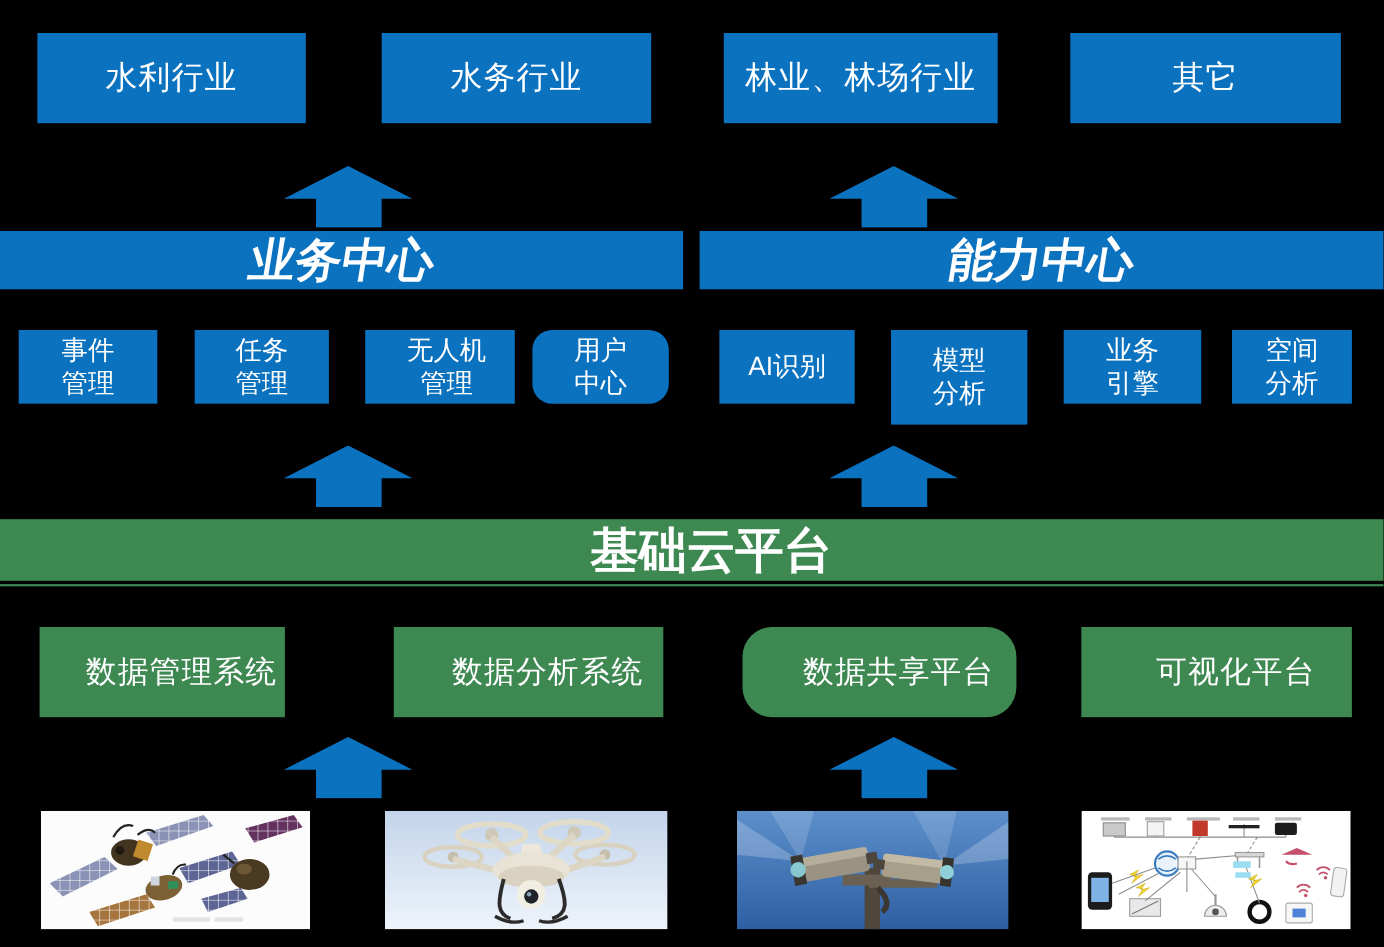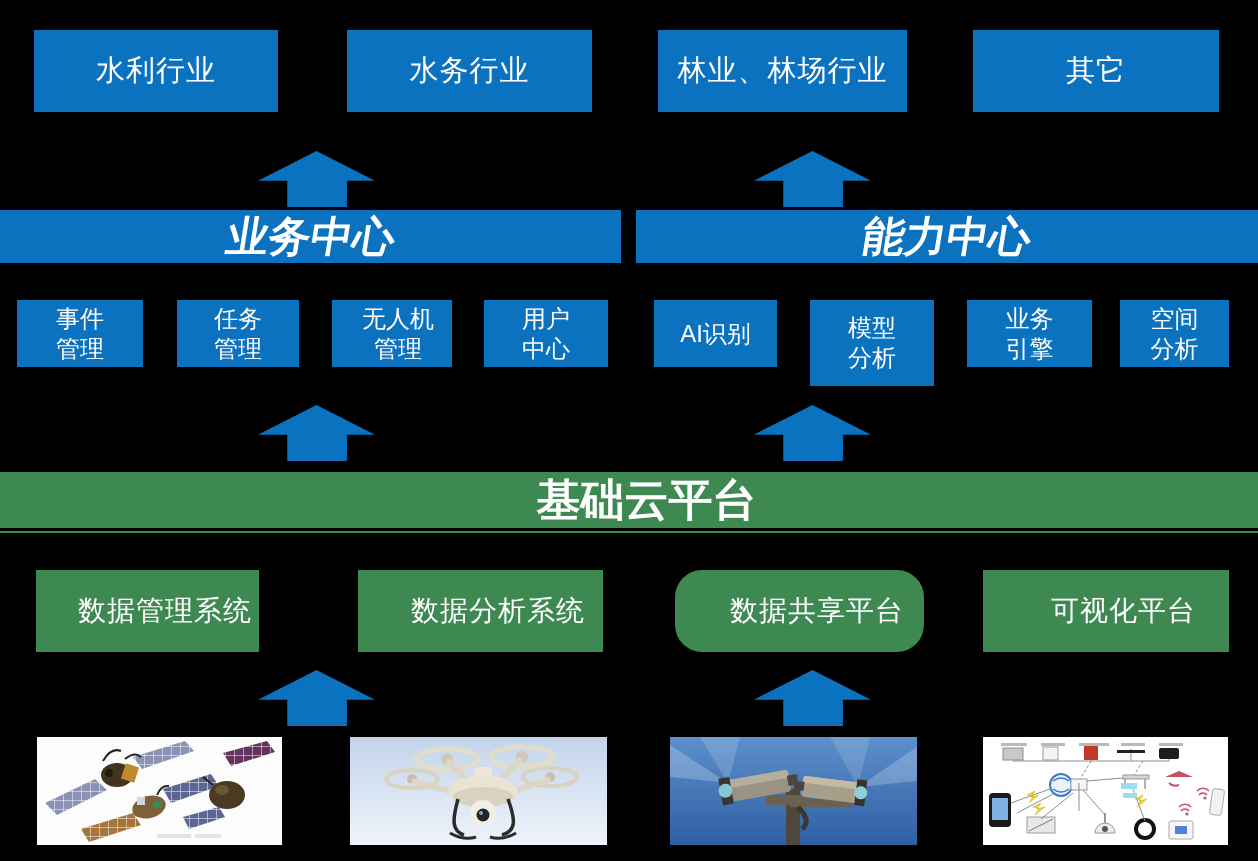--- a/index.html
+++ b/index.html
@@ -58,25 +58,25 @@
   </div>
 
   <div class="box blue module" style="left:17px;top:300px;width:126px;height:67px;">
     <span>事件
 管理</span>
   </div>
   <div class="box blue module" style="left:177px;top:300px;width:122px;height:67px;">
     <span>任务
 管理</span>
   </div>
-  <div class="box blue module" style="left:332px;top:300px;width:120px;height:67px;padding-left:12px;">
+  <div class="box blue module" style="left:332px;top:300px;width:136px;height:67px;padding-left:12px;">
     <span>无人机
 管理</span>
   </div>
-  <div class="box blue module" style="left:484px;top:300px;width:124px;height:67px;">
+  <div class="box blue module" style="left:484px;top:300px;width:124px;height:67px;border-radius:18px;">
     <span>用户
 中心</span>
   </div>
 
   <div class="box blue module" style="left:654px;top:300px;width:123px;height:67px;">
     <span>AI识别</span>
   </div>
   <div class="box blue module" style="left:810px;top:300px;width:124px;height:86px;justify-content:center;">
     <span>模型
 分析</span>

